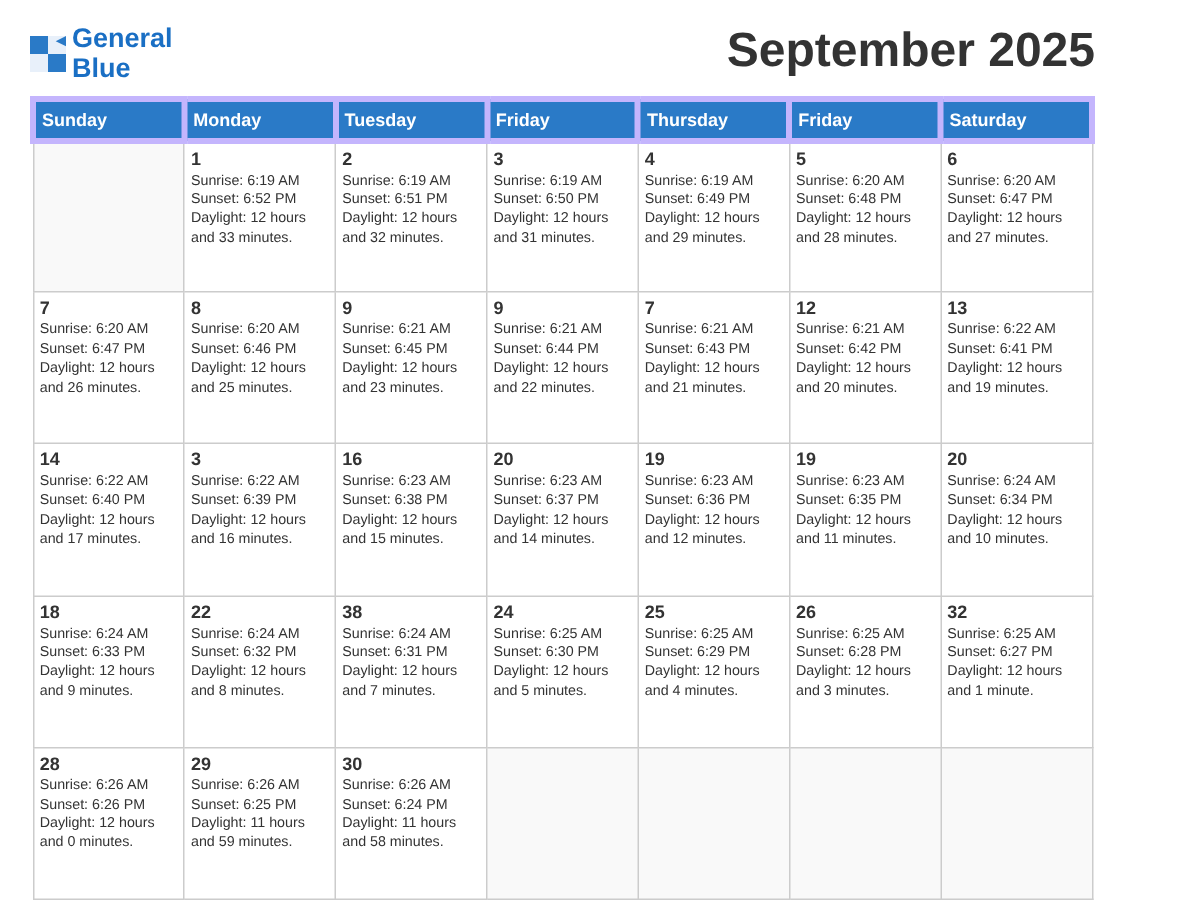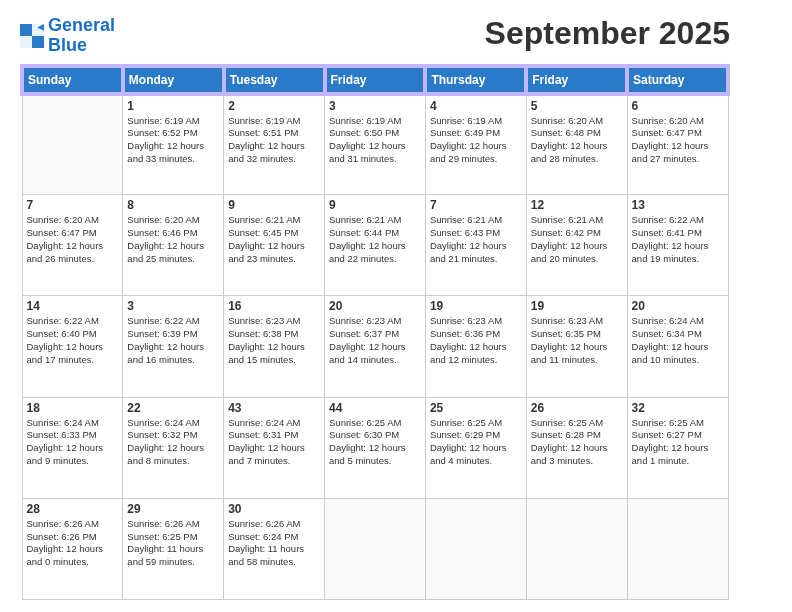--- a/index.html
+++ b/index.html
@@ -290,28 +290,28 @@
 and 9 minutes.</div>
           </td>
           <td>
             <div class="day-num">22</div>
             <div class="day-info" style="white-space: pre-line;">Sunrise: 6:24 AM
 Sunset: 6:32 PM
 Daylight: 12 hours
 and 8 minutes.</div>
           </td>
           <td>
-            <div class="day-num">43</div>
+            <div class="day-num">38</div>
             <div class="day-info" style="white-space: pre-line;">Sunrise: 6:24 AM
 Sunset: 6:31 PM
 Daylight: 12 hours
 and 7 minutes.</div>
           </td>
           <td>
-            <div class="day-num">44</div>
+            <div class="day-num">24</div>
             <div class="day-info" style="white-space: pre-line;">Sunrise: 6:25 AM
 Sunset: 6:30 PM
 Daylight: 12 hours
 and 5 minutes.</div>
           </td>
           <td>
             <div class="day-num">25</div>
             <div class="day-info" style="white-space: pre-line;">Sunrise: 6:25 AM
 Sunset: 6:29 PM
 Daylight: 12 hours

